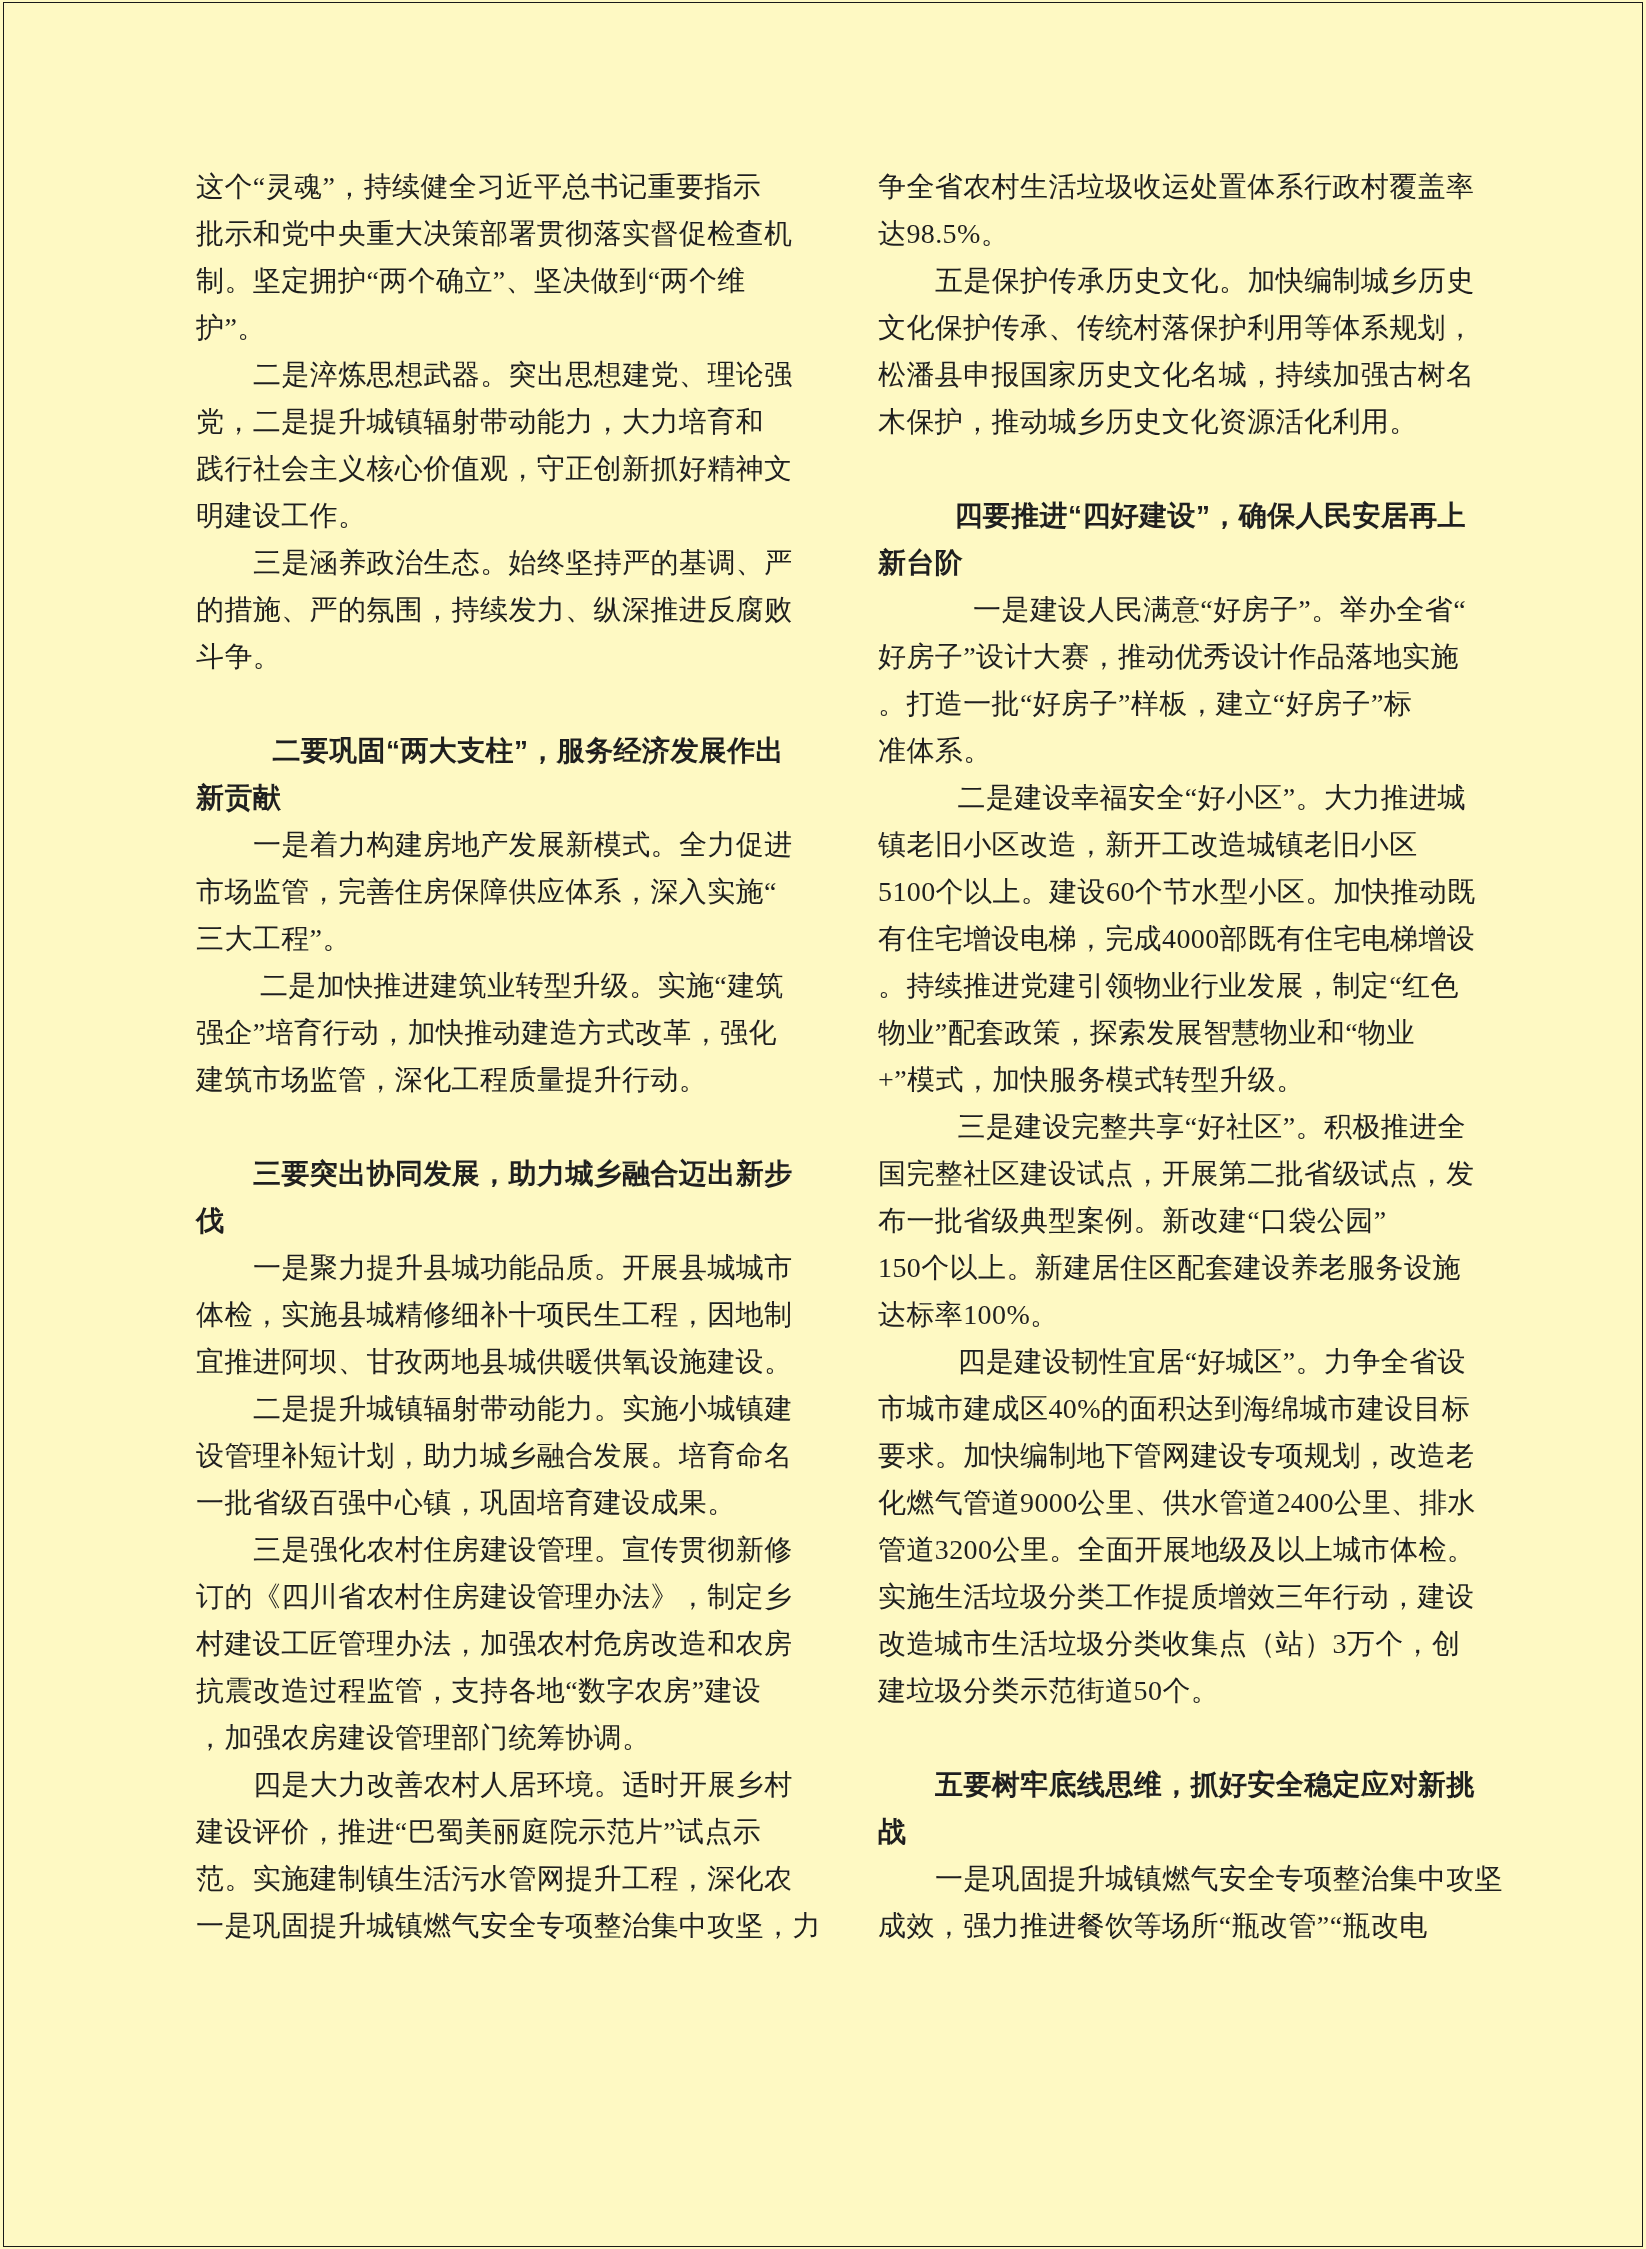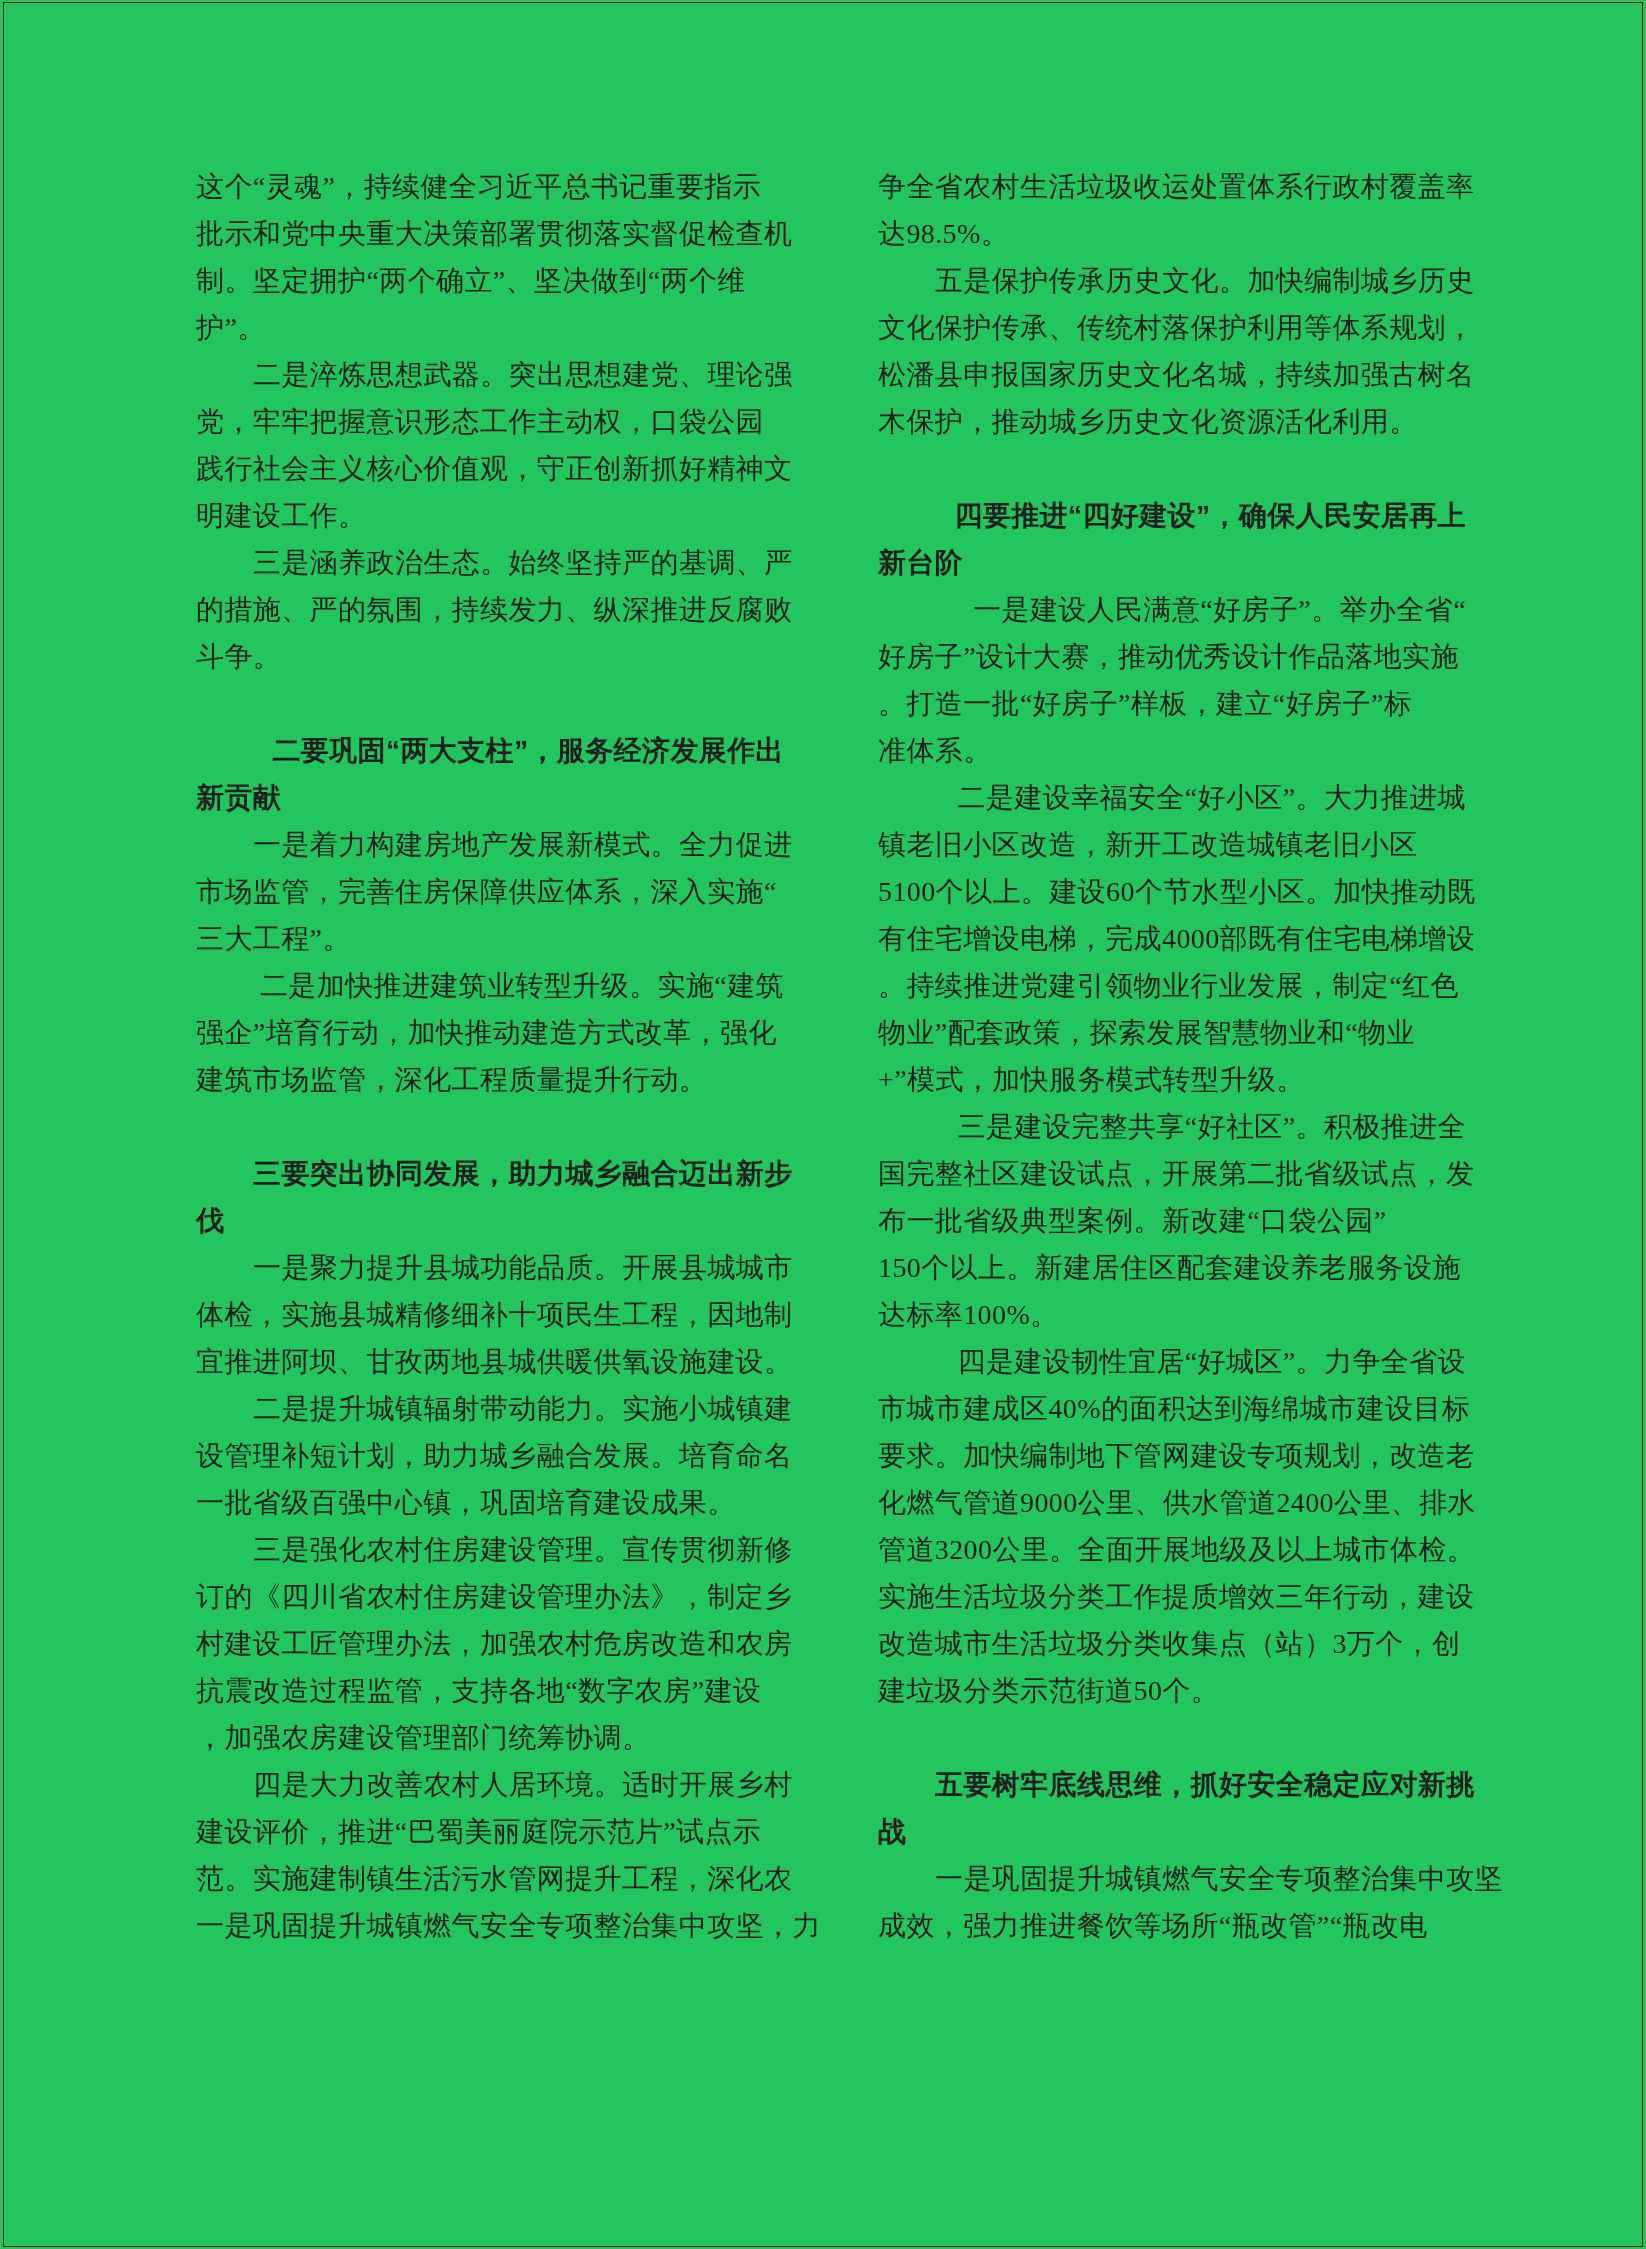--- a/index.html
+++ b/index.html
@@ -4,21 +4,21 @@
 <style>
   html, body {
     margin: 0;
     padding: 0;
     background: #ffffff;
   }
   .page {
     position: relative;
     width: 1647px;
     height: 2250px;
-    background: #22c55e;
+    background: #fef9c3;
     color: #1f1f1f;
     font-family: "Liberation Serif", serif;
     overflow: hidden;
   }
   .frame {
     position: absolute;
     left: 3.1px;
     top: 1.6px;
     width: 1640px;
     height: 2245px;
@@ -50,21 +50,21 @@
 <body>
 
 <div class="page">
   <div class="frame"></div>
   <div class="column left" id="col-left">
       <div class="line">这个“灵魂”，持续健全习近平总书记重要指示</div>
       <div class="line">批示和党中央重大决策部署贯彻落实督促检查机</div>
       <div class="line">制。坚定拥护“两个确立”、坚决做到“两个维</div>
       <div class="line">护”。</div>
       <div class="line indent">二是淬炼思想武器。突出思想建党、理论强</div>
-      <div class="line">党，牢牢把握意识形态工作主动权，口袋公园</div>
+      <div class="line">党，二是提升城镇辐射带动能力，大力培育和</div>
       <div class="line">践行社会主义核心价值观，守正创新抓好精神文</div>
       <div class="line">明建设工作。</div>
       <div class="line indent">三是涵养政治生态。始终坚持严的基调、严</div>
       <div class="line">的措施、严的氛围，持续发力、纵深推进反腐败</div>
       <div class="line">斗争。</div>
       <div class="line blank"></div>
       <div class="line bold indent">二要巩固“两大支柱”，服务经济发展作出</div>
       <div class="line bold">新贡献</div>
       <div class="line indent">一是着力构建房地产发展新模式。全力促进</div>
       <div class="line">市场监管，完善住房保障供应体系，深入实施“</div>

